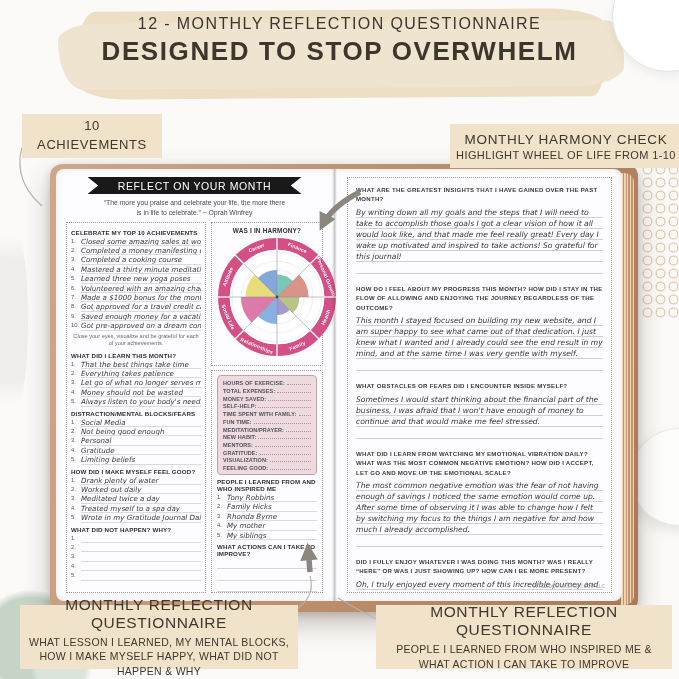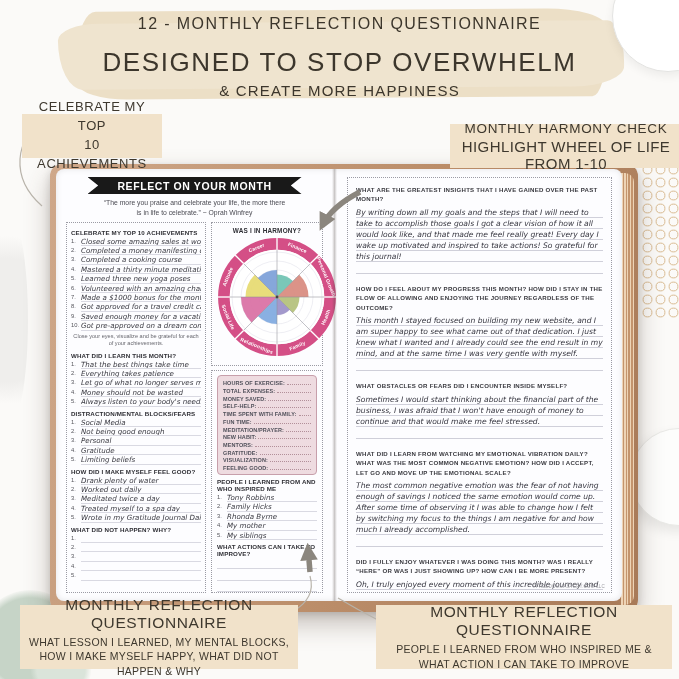--- a/index.html
+++ b/index.html
@@ -21,30 +21,30 @@
   .blob-green{position:absolute;left:-22px;top:590px;width:104px;height:104px;border-radius:50%;
     background:radial-gradient(circle,#c6d4c7 0 60%,rgba(198,212,199,0) 72%);}
   .blob-green2{position:absolute;left:30px;top:638px;width:62px;height:62px;border-radius:50%;
     background:radial-gradient(circle,#dae4da 0 55%,rgba(218,228,218,0) 70%);}
   .wash-left{position:absolute;left:-14px;top:210px;width:42px;height:220px;border-radius:50%;
     background:radial-gradient(circle,#efeeec 0 55%,rgba(239,238,236,0) 75%);}
 
   
   .hero-text{position:absolute;left:0;right:0;top:15px;text-align:center;color:#3c362c;z-index:3;}
   .h1{font-size:16px;letter-spacing:1.4px;}
-  .h2{font-size:26px;letter-spacing:1.6px;margin-top:14px;}
+  .h2{font-size:26px;letter-spacing:1.6px;margin-top:3px;font-weight:bold;}
   .h3{font-size:15px;letter-spacing:1.2px;margin-top:4px;}
 
   
   .callout{position:absolute;background:#f1e2ca;color:#3e382e;text-align:center;z-index:6;
     display:flex;flex-direction:column;justify-content:center;padding:4px 6px;box-sizing:border-box;}
   .co-tl{left:22px;top:114px;width:140px;height:44px;font-size:13px;line-height:1.45;letter-spacing:.6px;}
   .co-tr{left:450px;top:124px;width:232px;height:44px;}
   .co-tr .t{font-size:13.5px;letter-spacing:.7px;}
-  .co-tr .s{font-size:15px;letter-spacing:.4px;margin-top:2px;}
+  .co-tr .s{font-size:11px;letter-spacing:.4px;margin-top:2px;}
   .co-b{height:64px;top:605px;align-items:center;}
   .co-bl{left:20px;width:278px;}
   .co-br{left:376px;width:296px;}
   .co-b .t{font-size:15.5px;letter-spacing:.6px;}
   .co-b .s{font-size:10.5px;letter-spacing:.3px;line-height:1.35;margin-top:3px;}
 
   
   .connectors{position:absolute;left:0;top:0;z-index:5;pointer-events:none;}
 
   
@@ -58,21 +58,21 @@
   .pages{position:absolute;left:6px;top:5px;right:16px;bottom:11px;background:#fdfdff;border-radius:8px;
     overflow:hidden;display:flex;box-shadow:inset 0 0 6px rgba(0,0,0,.10);}
   .gutter{width:5px;background:linear-gradient(90deg,rgba(0,0,0,0),rgba(85,75,70,.30),rgba(0,0,0,0));}
 
   .page{box-sizing:border-box;color:#333;}
   .page-left{width:276px;padding:6px 9px 8px 10px;display:flex;flex-direction:column;}
   .page-right{flex:1;padding:8px 10px;position:relative;display:flex;}
 
   
   .banner{margin:2px auto 3px;width:214px;height:17px;background:#191919;color:#fff;
-    font-size:10.5px;font-weight:bold;letter-spacing:.6px;display:flex;align-items:center;justify-content:center;
+    font-size:10.5px;font-weight:normal;letter-spacing:.6px;display:flex;align-items:center;justify-content:center;
     clip-path:polygon(0 0,100% 0,95% 50%,100% 100%,0 100%,5% 50%);}
   .quote{text-align:center;font-size:6.8px;color:#4b4b53;line-height:1.45;margin:1px 6px 4px;}
   .cols{display:flex;gap:5px;flex:1;min-height:0;}
   .dotted{border:1.5px dotted #9b9ba4;}
   .col-left{width:140px;padding:3px 4px;display:flex;flex-direction:column;overflow:hidden;box-sizing:border-box;}
   .col-mid{flex:1;display:flex;flex-direction:column;gap:4px;min-width:0;}
   .sec-title{font-size:6.2px;font-weight:bold;color:#2e2e34;letter-spacing:.15px;margin:3px 0 1px;}
   .item{display:flex;height:9.4px;}
   .num{width:10px;font-size:5.8px;color:#55555c;line-height:9.4px;}
   .hand{flex:1;font-family:"DejaVu Sans",sans-serif;font-style:italic;font-size:7.1px;color:#37373f;
@@ -106,25 +106,23 @@
   <div class="deco-plate-tr"></div>
   <div class="honeycomb"></div>
   <div class="deco-plate-r"></div>
   <div class="blob-green"></div>
   <div class="blob-green2"></div>
   <div class="wash-left"></div>
 
   <div class="hero-text">
     <div class="h1">12 - MONTHLY REFLECTION QUESTIONNAIRE</div>
     <div class="h2">DESIGNED TO STOP OVERWHELM</div>
-    <div class="h3">&amp; CREATE MORE HAPPINESS</div>
   </div>
 
   <div class="callout co-tl">
-    <div>CELEBRATE MY TOP</div>
     <div>10 ACHIEVEMENTS</div>
   </div>
   <div class="callout co-tr">
     <div class="t">MONTHLY HARMONY CHECK</div>
     <div class="s">HIGHLIGHT WHEEL OF LIFE FROM 1-10</div>
   </div>
   <div class="callout co-b co-bl">
     <div class="t">MONTHLY REFLECTION QUESTIONNAIRE</div>
     <div class="s">WHAT LESSON I LEARNED, MY MENTAL BLOCKS, HOW I MAKE MYSELF HAPPY, WHAT DID NOT HAPPEN &amp; WHY</div>
   </div>

